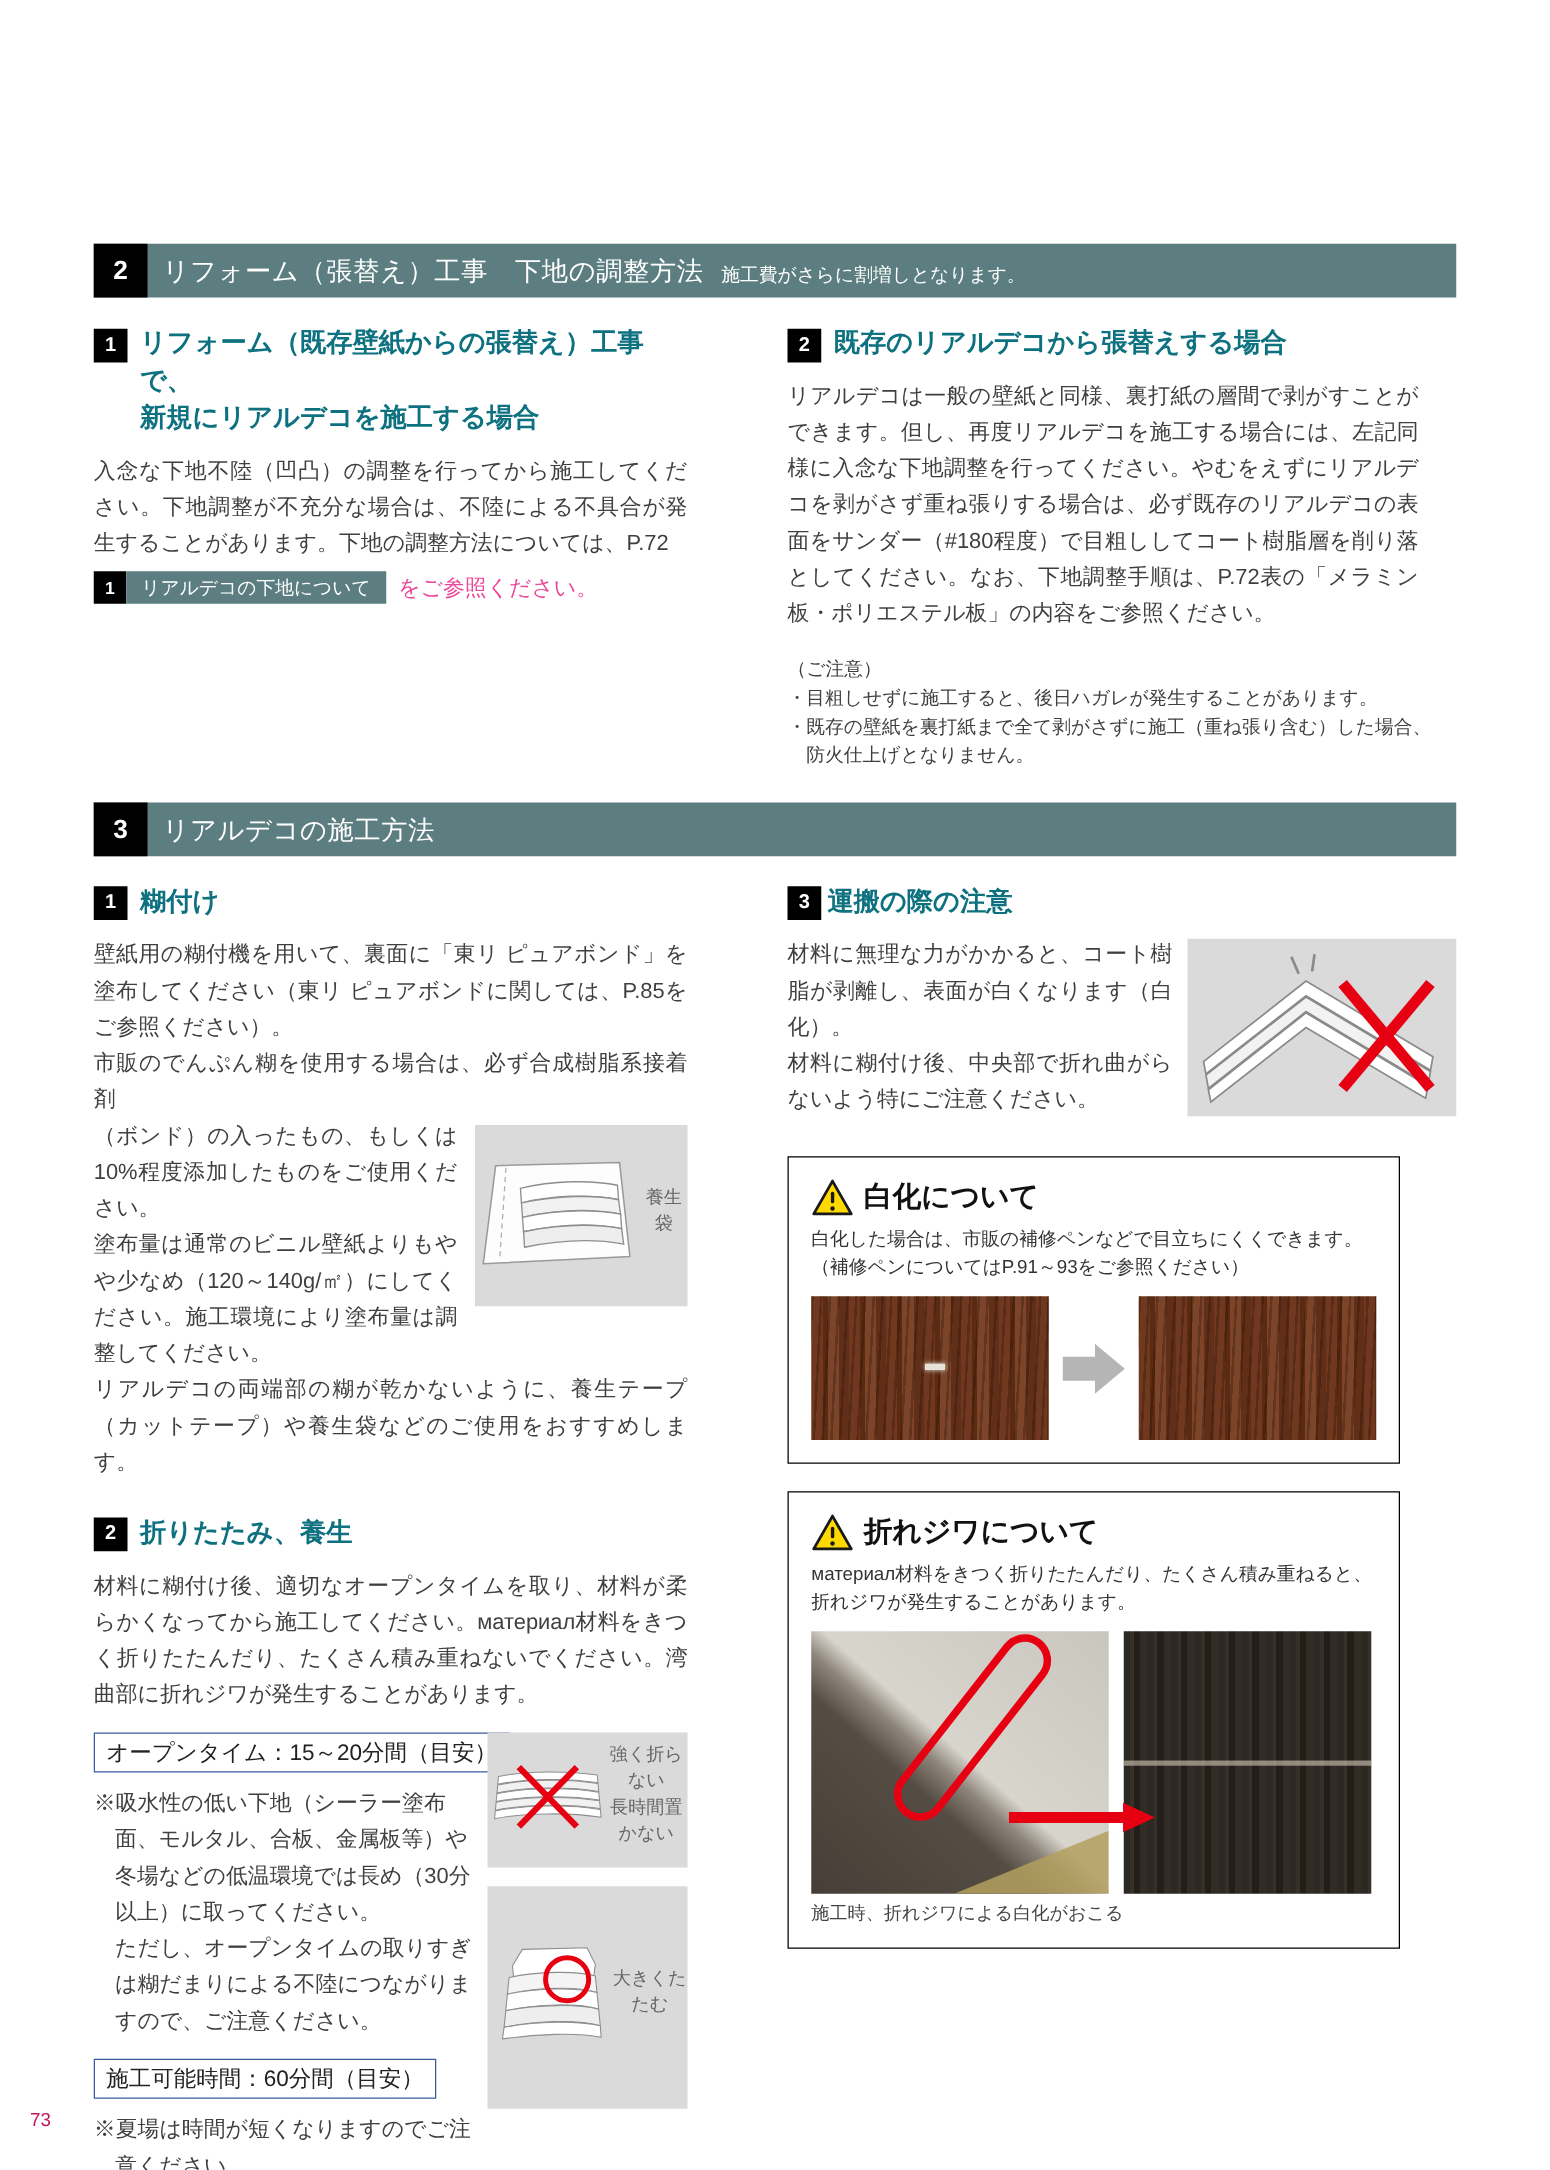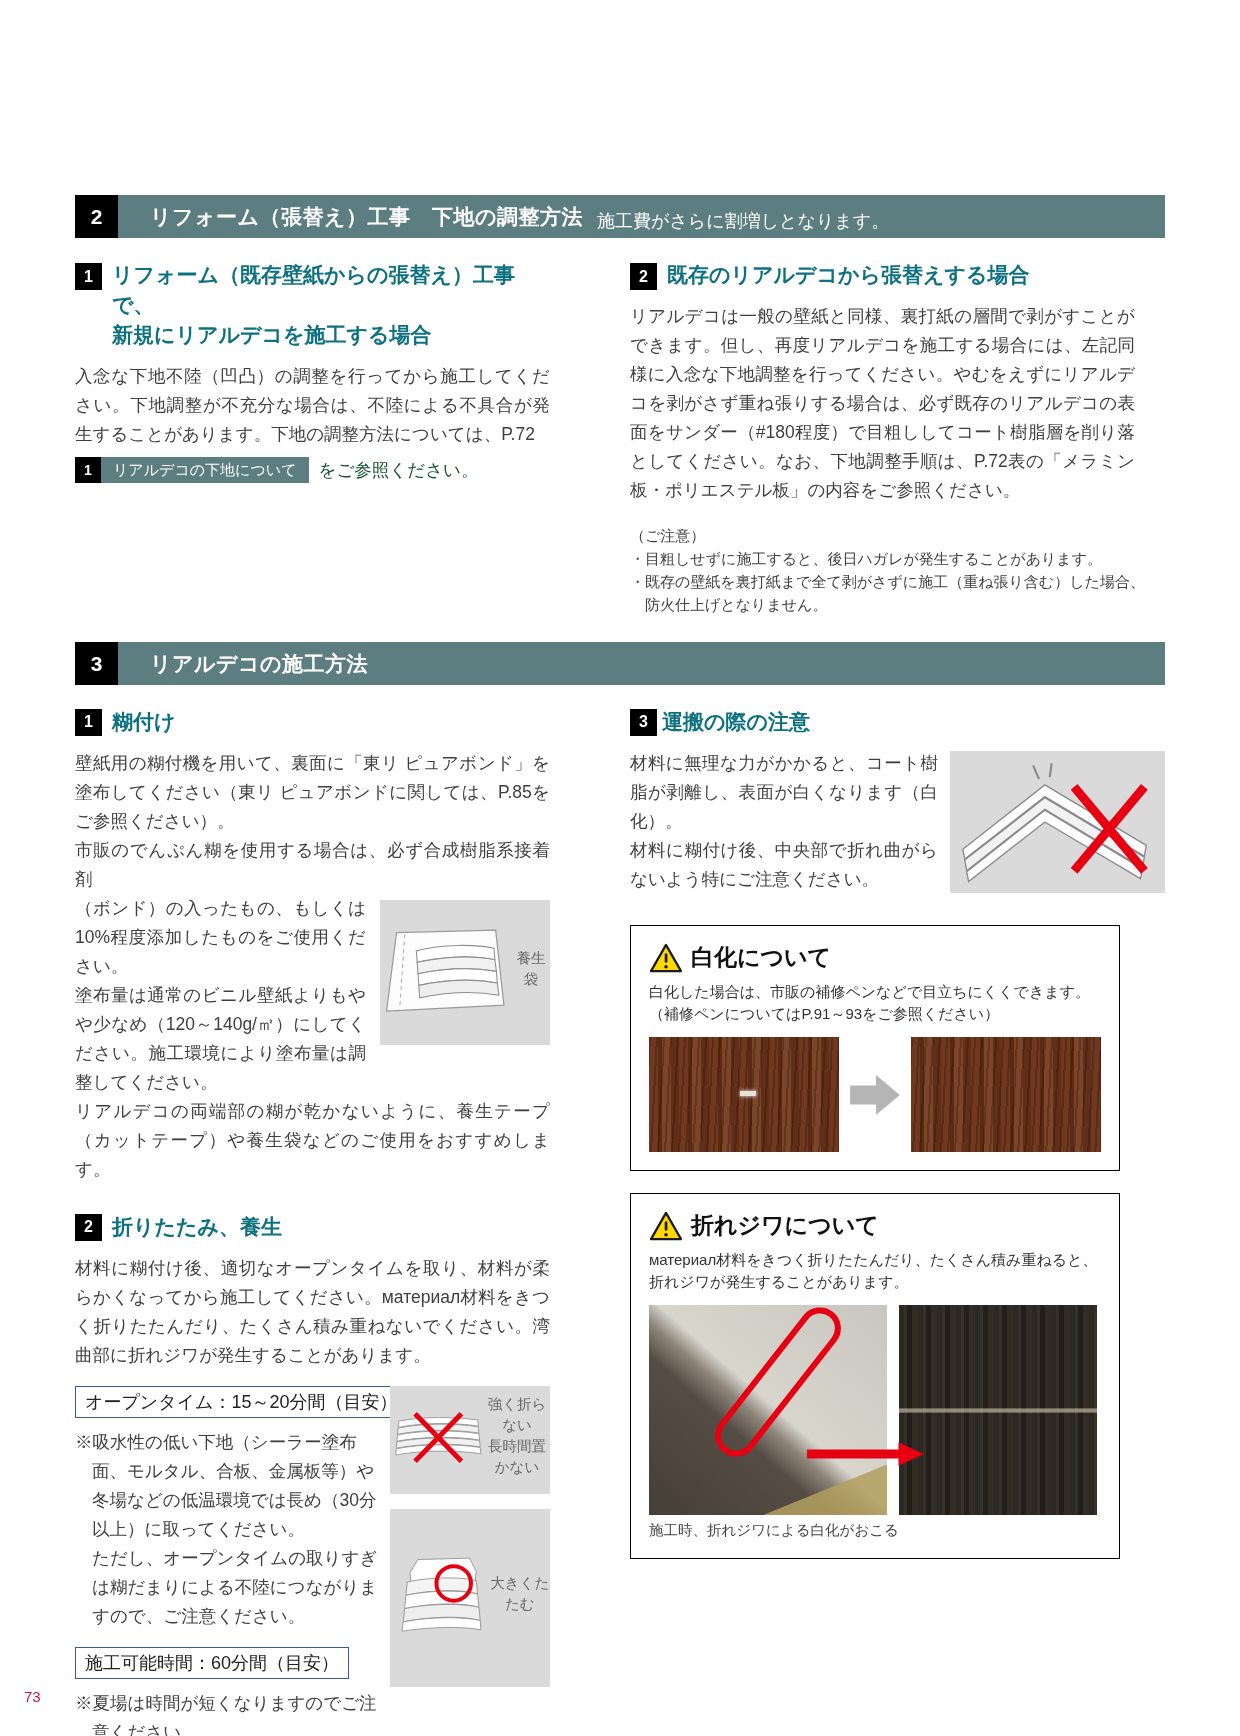--- a/index.html
+++ b/index.html
@@ -5,22 +5,22 @@
   * { margin:0; padding:0; box-sizing:border-box; }
   html,body { background:#ffffff; }
   body { font-family:"Liberation Sans", sans-serif; color:#3c3c3c; }
   .page { position:relative; width:1240px; height:1736px; background:#fff; overflow:hidden; }
   .content { position:absolute; left:75px; top:195px; width:1090px; }
 
   
   .section-bar { display:flex; align-items:center; height:43px; background:#5c7e81; }
   .bar-num { flex:0 0 43px; width:43px; height:43px; background:#000; color:#fff;
              font-weight:bold; font-size:21px; display:flex; align-items:center; justify-content:center; }
-  .bar-title { color:#fff; font-weight:bold; font-size:21px; margin-left:32px; letter-spacing:.5px; }
-  .bar-note { color:#fff; font-size:18px; margin-left:14px; margin-top:8px; }
+  .bar-title { color:#fff; font-weight:normal; font-size:21px; margin-left:12px; letter-spacing:.5px; }
+  .bar-note { color:#fff; font-size:15px; margin-left:14px; margin-top:8px; }
 
   
   .cols { display:flex; margin-top:22px; }
   .col-l { width:475px; }
   .gap { width:80px; flex:0 0 80px; }
   .col-r { width:535px; }
 
   
   .h2 { display:flex; margin-bottom:12px; }
   .h2 .numsq { margin-top:3px; }
@@ -33,21 +33,21 @@
   
   .body { font-size:17.5px; line-height:29px; color:#3f3f3f; text-align:justify; white-space:pre-line; }
   .note-small { font-size:15px; line-height:23px; color:#3f3f3f; margin-top:19px; white-space:pre-line; }
 
   
   .refrow { display:flex; align-items:center; margin-top:8px; }
   .ref-badge { display:flex; align-items:stretch; height:26px; }
   .ref-num { width:26px; background:#000; color:#fff; font-size:14px; font-weight:bold;
              display:flex; align-items:center; justify-content:center; }
   .ref-label { background:#5c7e81; color:#fff; font-size:15px; display:flex; align-items:center; padding:0 12px;text-align:right; }
-  .ref-suffix { font-size:17.5px; color:#14532d; margin-left:10px; }
+  .ref-suffix { font-size:17.5px; color:#ec4899; margin-left:10px; }
 
   
   .figbox { background:#dadada; display:flex; flex-direction:row; align-items:center; justify-content:flex-end; }
   .figbox svg { display:block; }
   .fig-caption { font-size:14.5px; color:#666; line-height:21px; text-align:center; white-space:pre-line; padding-bottom:8px; }
 
   .glue-fig { float:right; width:170px; height:145px; margin:6px 0 6px 14px; }
   .carry-fig { float:right; width:215px; height:142px; margin:2px 0 8px 12px; justify-content:center; }
   .clearfix::after { content:""; display:block; clear:both; }
 

